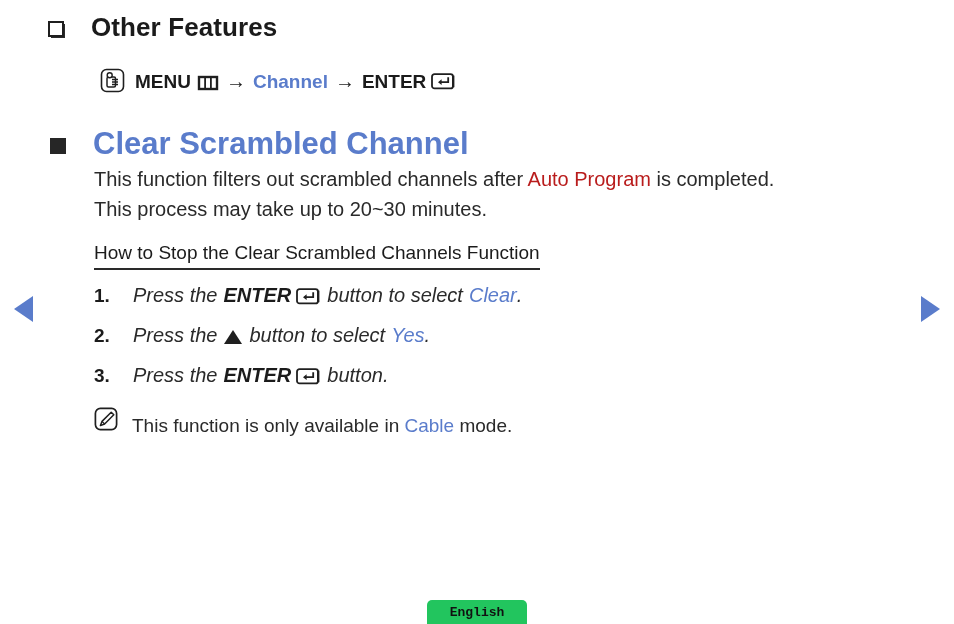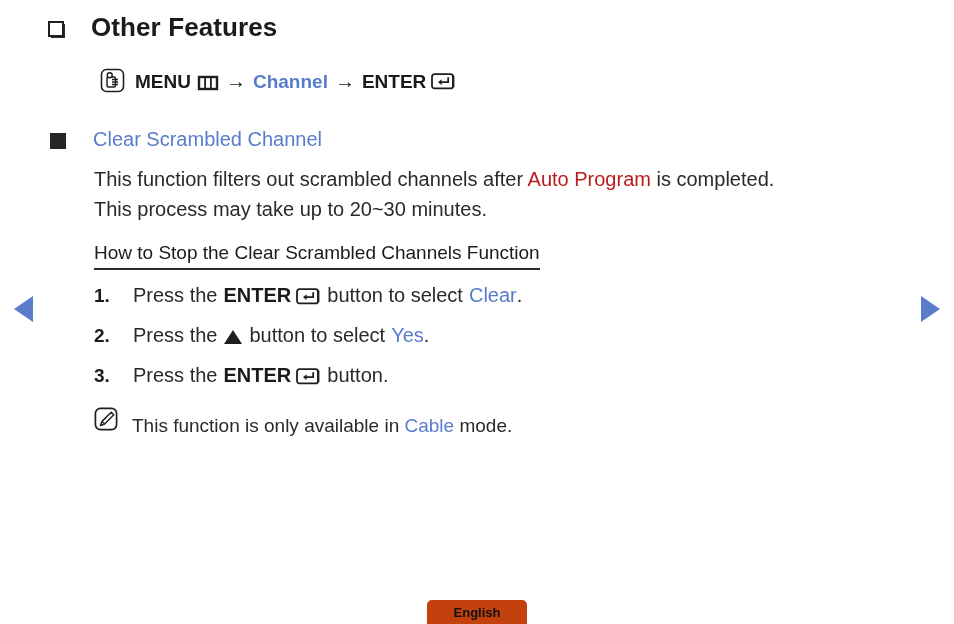--- a/index.html
+++ b/index.html
@@ -154,22 +154,22 @@
   }
   .bullet-filled {
     width: 16px;
     height: 16px;
     background: #262626;
     margin-right: 27px;
     margin-top: 5px;
     flex: none;
   }
   .topic-title {
-    font-size: 20px;
-    font-weight: normal;
+    font-size: 31px;
+    font-weight: bold;
     color: #5a7ccb;
     line-height: 1;
   }
 
   
   .body-text {
     position: absolute;
     left: 94px;
     top: 164px;
     font-size: 20px;
@@ -212,20 +212,21 @@
     width: 39px;
     flex: none;
     font-weight: bold;
     color: #1b1b1b;
     font-size: 19px;
   }
   .step-text {
     display: flex;
     align-items: center;
     white-space: nowrap;
+    font-style: italic;
   }
   .kbd {
     font-weight: bold;
     color: #1b1b1b;
     margin-left: 6px;
   }
   .blue {
     color: #5a7ccb;
   }
   .tri-up {
@@ -256,28 +257,29 @@
     margin-top: 15px;
   }
 
   
   .lang-tab {
     position: absolute;
     left: 427px;
     top: 600px;
     width: 100px;
     height: 24px;
-    background: #c2410c;
+    background: #22c55e;
     border-radius: 5px 5px 0 0;
     color: #111111;
     font-size: 13px;
     font-weight: bold;
     display: flex;
     align-items: center;
     justify-content: center;
+    font-family: Liberation Mono, monospace;
   }
 </style>
 </head>
 <body>
 
 <div class="page">
 
   <div class="nav-arrow prev"></div>
 
   <div class="nav-arrow next"></div>

